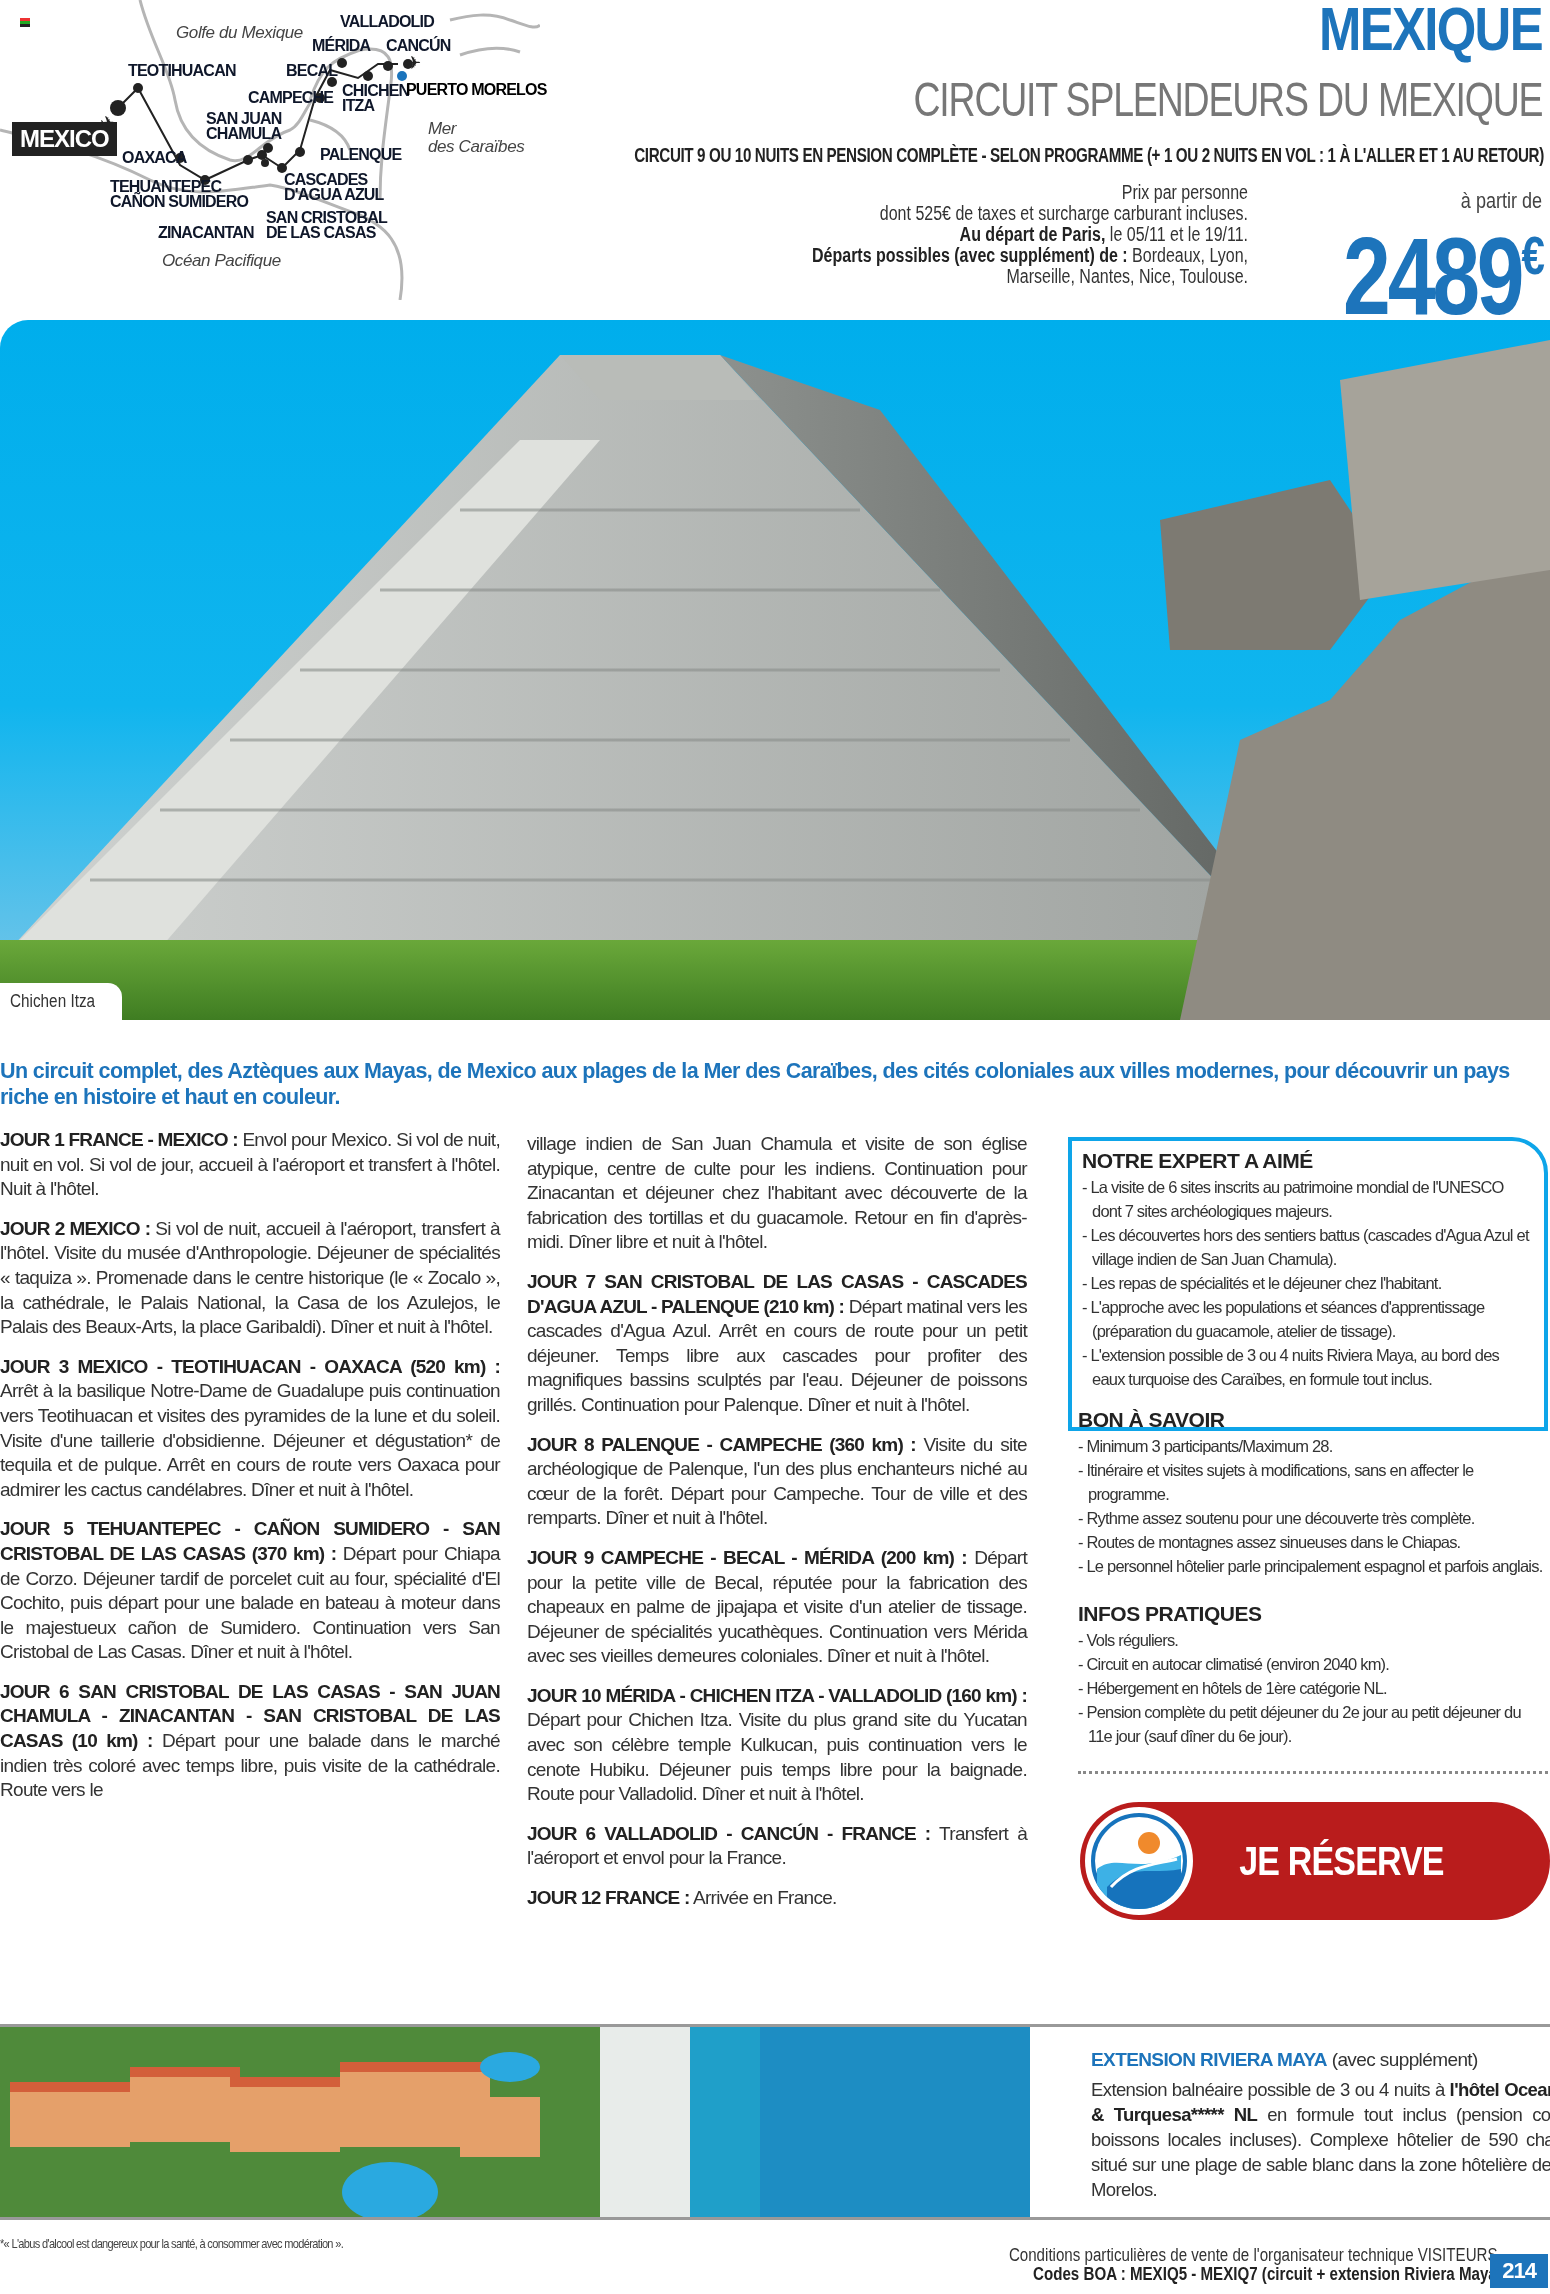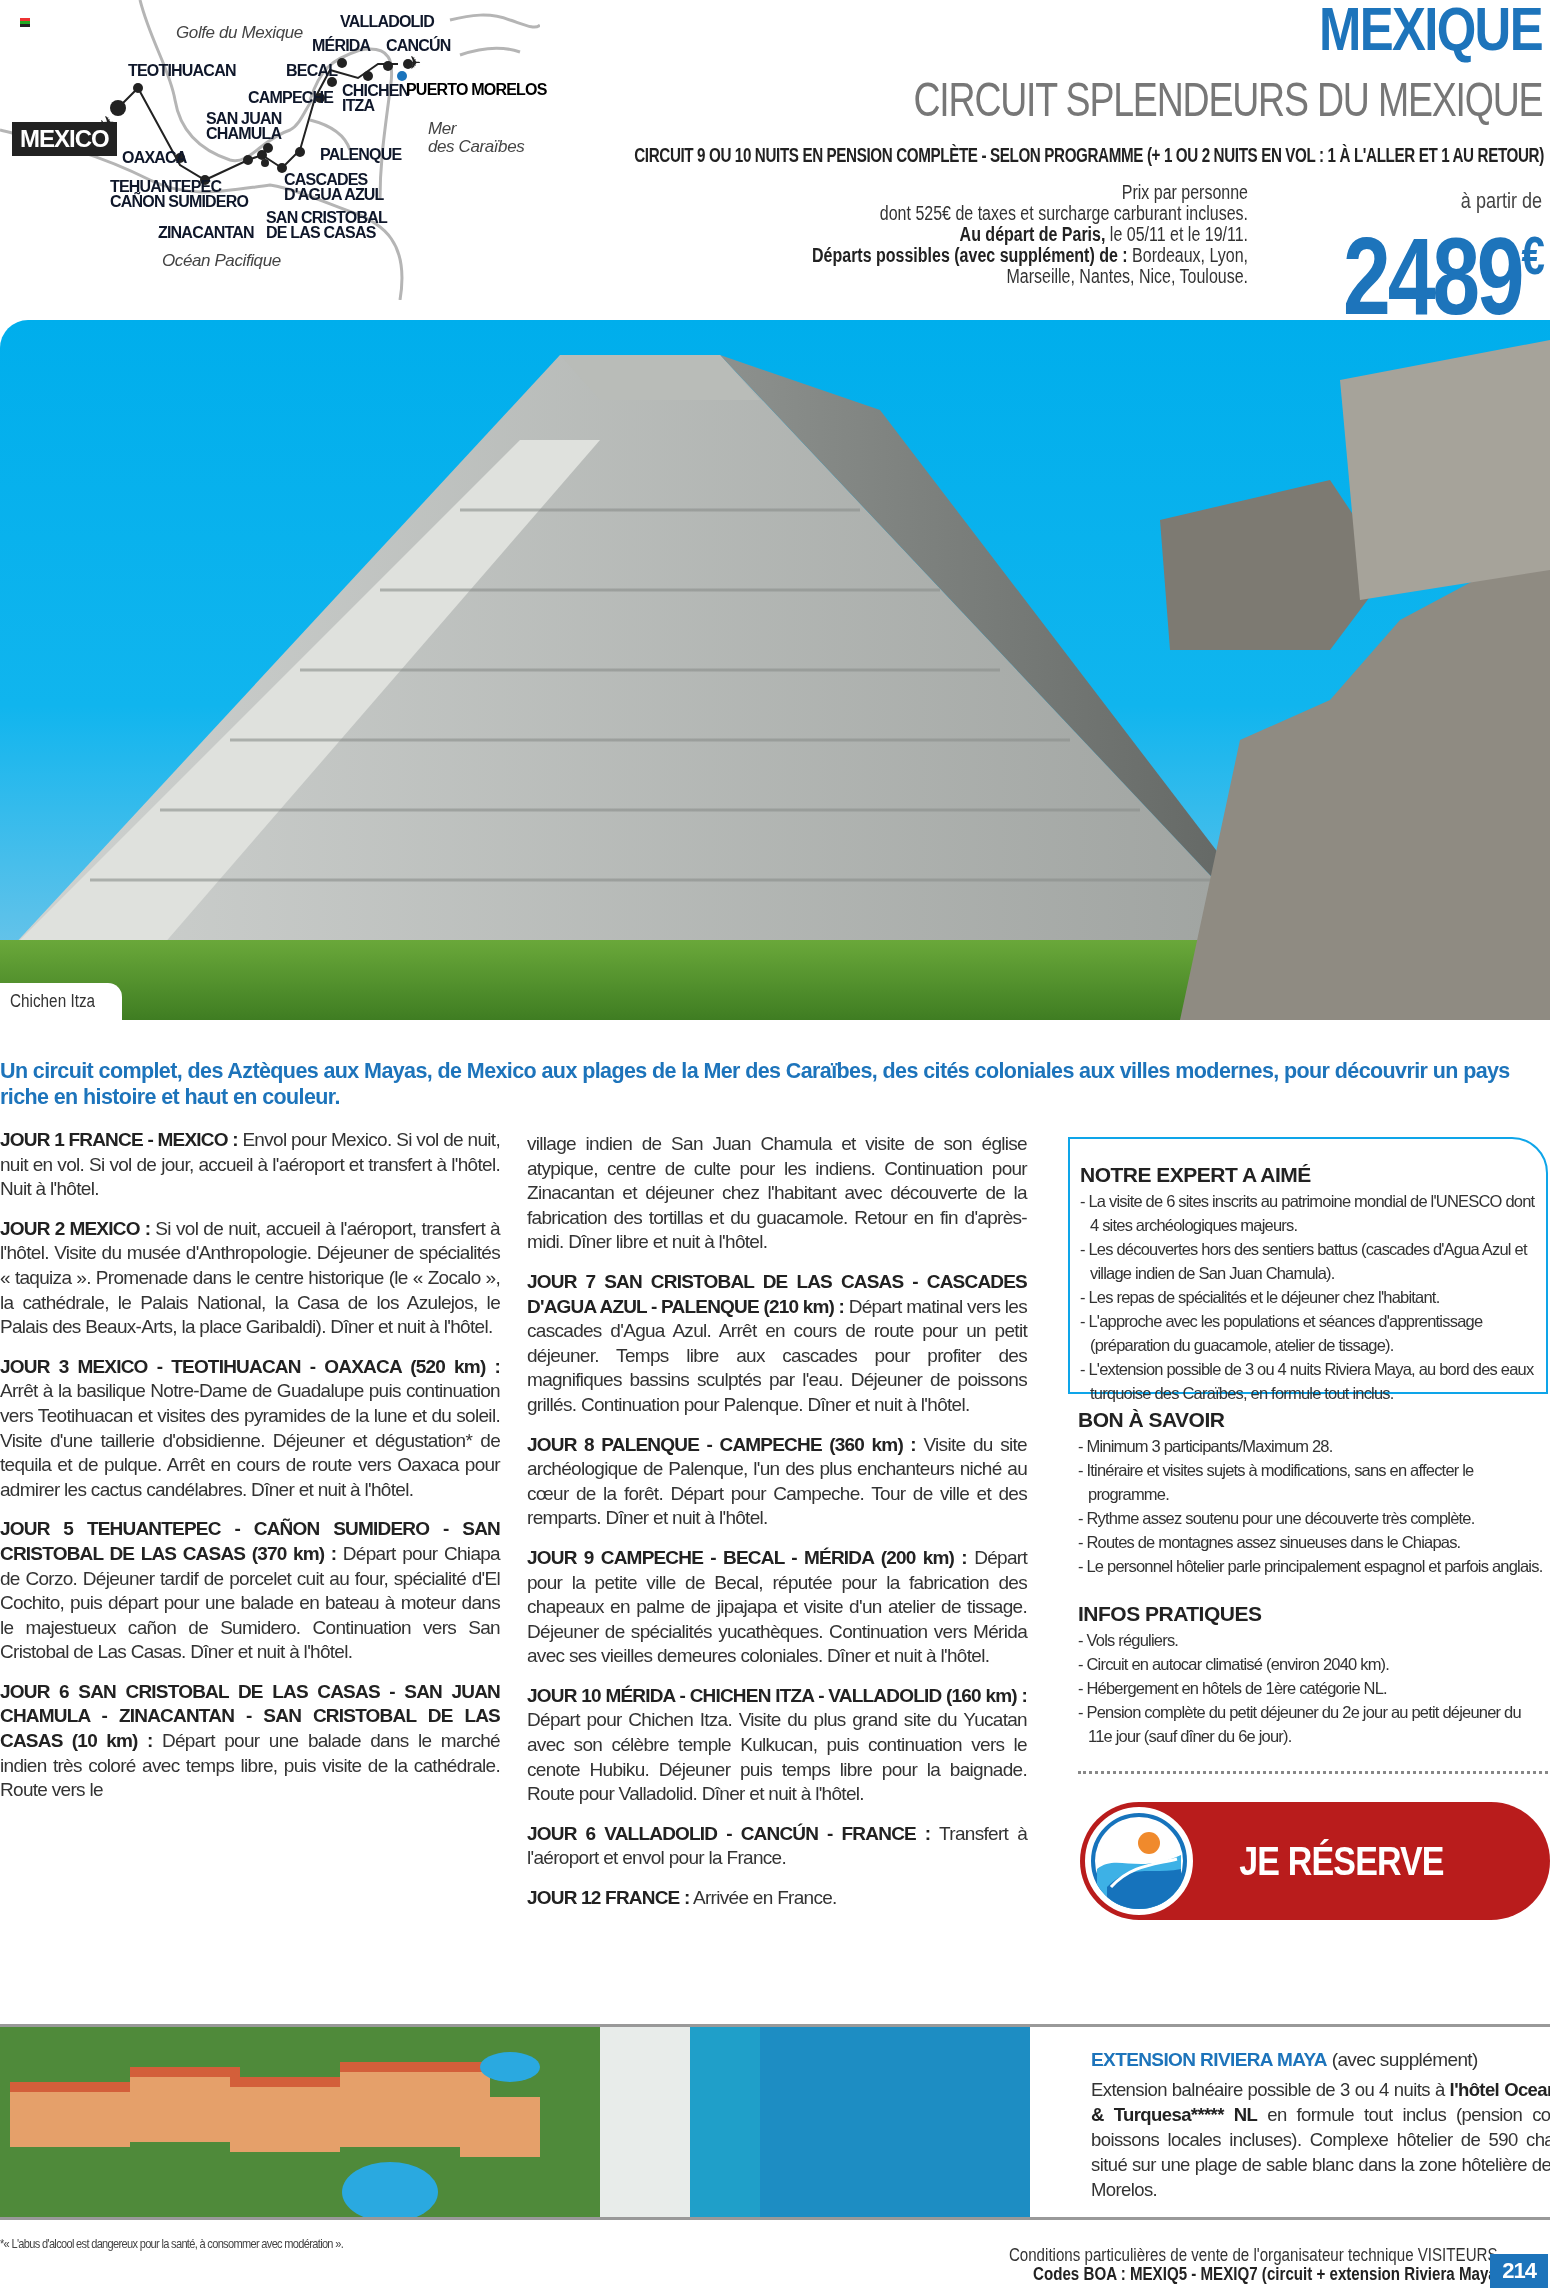--- a/index.html
+++ b/index.html
@@ -35,21 +35,21 @@
   .intro { position: absolute; left: 0; top: 1058px; width: 1550px; font-size: 21.5px; font-weight: bold; color: #1d74bb; line-height: 26px; letter-spacing: -0.6px; }
 
   
   .col { position: absolute; top: 1128px; width: 500px; font-size: 19px; line-height: 24.6px; color: #333; text-align: justify; letter-spacing: -0.7px; }
   .col1 { left: 0; }
   .col2 { left: 527px; top: 1132px; }
   .day { margin-bottom: 15px; }
   .day b { color: #222; letter-spacing: -0.8px; }
 
   
-  .expert-box { position: absolute; left: 1068px; top: 1137px; width: 480px; height: 257px; border: 2px solid #0ea5e9; border-top-right-radius: 36px; padding: 24px 10px; }
+  .expert-box { position: absolute; left: 1068px; top: 1137px; width: 480px; height: 294px; border: 4px solid #0ea5e9; border-top-right-radius: 36px; padding: 8px 10px; }
   .side-title { font-size: 21px; font-weight: bold; color: #222; letter-spacing: -0.5px; margin-bottom: 2px; }
   .side-list { list-style: none; font-size: 16.5px; line-height: 24px; color: #333; letter-spacing: -0.8px; }
   .side-list li { padding-left: 10px; text-indent: -10px; }
   .side-list li::before { content: "- "; }
   .side-block { position: absolute; left: 1078px; width: 470px; }
   .bon { top: 1408px; }
   .infos { top: 1602px; }
   .dotted { position: absolute; left: 1078px; top: 1771px; width: 470px; border-top: 3px dotted #888; }
 
   .reserve { position: absolute; left: 1080px; top: 1802px; width: 470px; height: 118px; background: #b91c1c; border-radius: 59px; display: flex; align-items: center; cursor: pointer; }
@@ -205,21 +205,21 @@
   <p class="day"><b>JOUR 8 PALENQUE - CAMPECHE (360 km) :</b><span> Visite du site archéologique de Palenque, l'un des plus enchanteurs niché au cœur de la forêt. Départ pour Campeche. Tour de ville et des remparts. Dîner et nuit à l'hôtel.</span></p>
   <p class="day"><b>JOUR 9 CAMPECHE - BECAL - MÉRIDA (200 km) :</b><span> Départ pour la petite ville de Becal, réputée pour la fabrication des chapeaux en palme de jipajapa et visite d'un atelier de tissage. Déjeuner de spécialités yucathèques. Continuation vers Mérida avec ses vieilles demeures coloniales. Dîner et nuit à l'hôtel.</span></p>
   <p class="day"><b>JOUR 10 MÉRIDA - CHICHEN ITZA - VALLADOLID (160 km) :</b><span> Départ pour Chichen Itza. Visite du plus grand site du Yucatan avec son célèbre temple Kulkucan, puis continuation vers le cenote Hubiku. Déjeuner puis temps libre pour la baignade. Route pour Valladolid. Dîner et nuit à l'hôtel.</span></p>
   <p class="day"><b>JOUR 6 VALLADOLID - CANCÚN - FRANCE :</b><span> Transfert à l'aéroport et envol pour la France.</span></p>
   <p class="day"><b>JOUR 12 FRANCE :</b><span> Arrivée en France.</span></p>
 </div>
 
 <div class="expert-box">
   <div class="side-title">NOTRE EXPERT A AIMÉ</div>
   <ul class="side-list">
-    <li>La visite de 6 sites inscrits au patrimoine mondial de l'UNESCO dont 4 sites archéologiques majeurs.</li>
+    <li>La visite de 6 sites inscrits au patrimoine mondial de l'UNESCO dont 7 sites archéologiques majeurs.</li>
     <li>Les découvertes hors des sentiers battus (cascades d'Agua Azul et village indien de San Juan Chamula).</li>
     <li>Les repas de spécialités et le déjeuner chez l'habitant.</li>
     <li>L'approche avec les populations et séances d'apprentissage (préparation du guacamole, atelier de tissage).</li>
     <li>L'extension possible de 3 ou 4 nuits Riviera Maya, au bord des eaux turquoise des Caraïbes, en formule tout inclus.</li>
   </ul>
 </div>
 
 <div class="side-block bon">
   <div class="side-title">BON À SAVOIR</div>
   <ul class="side-list">

